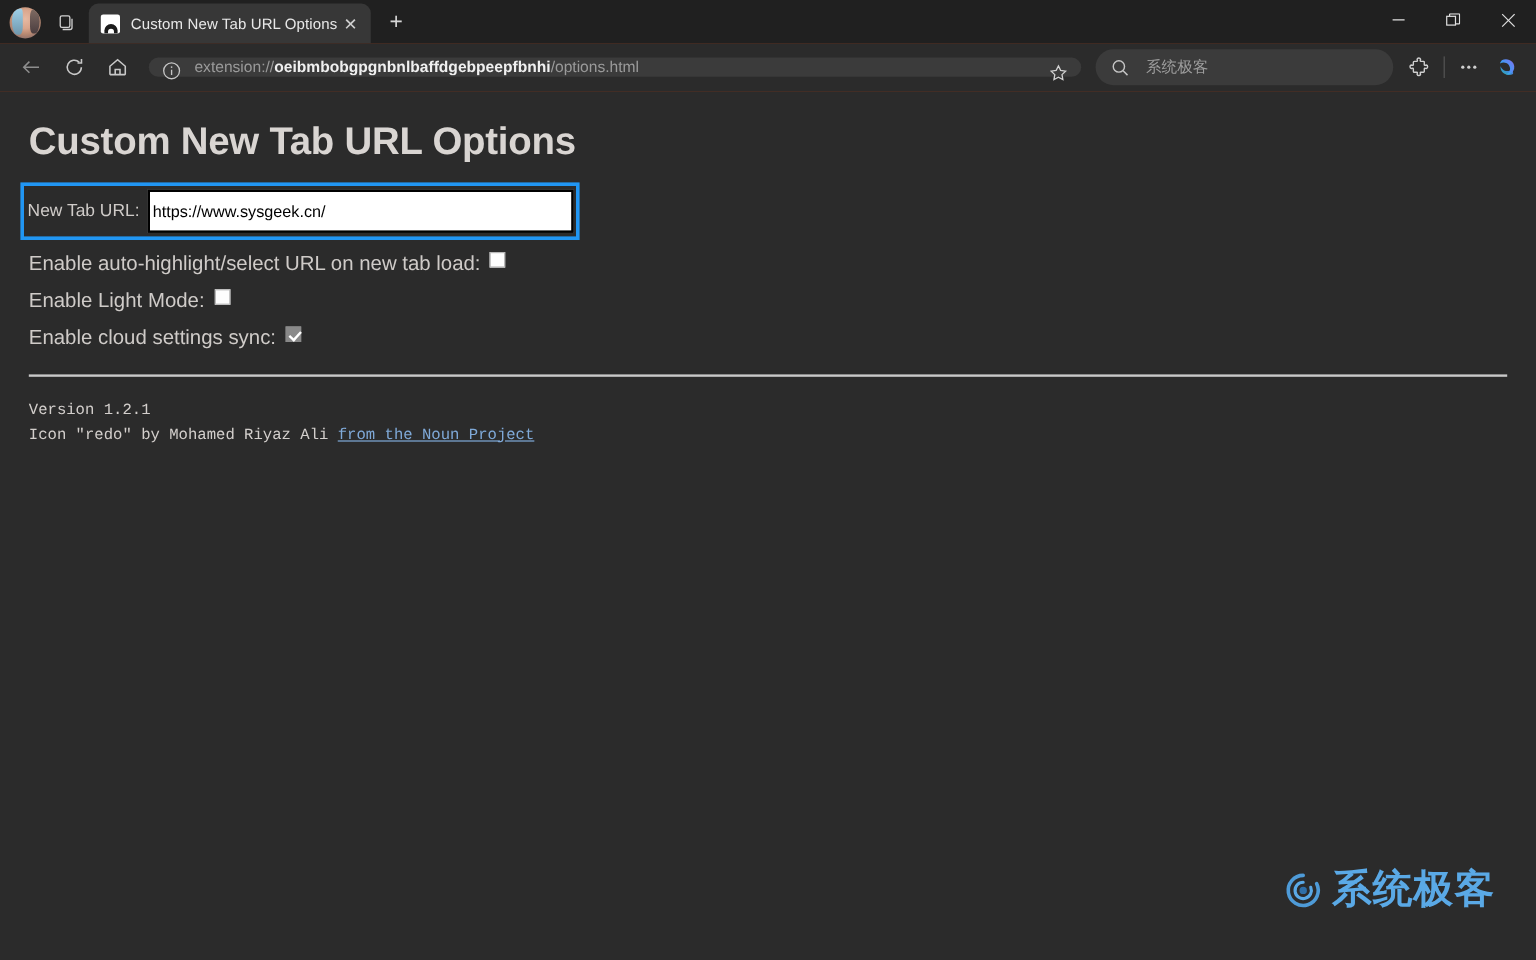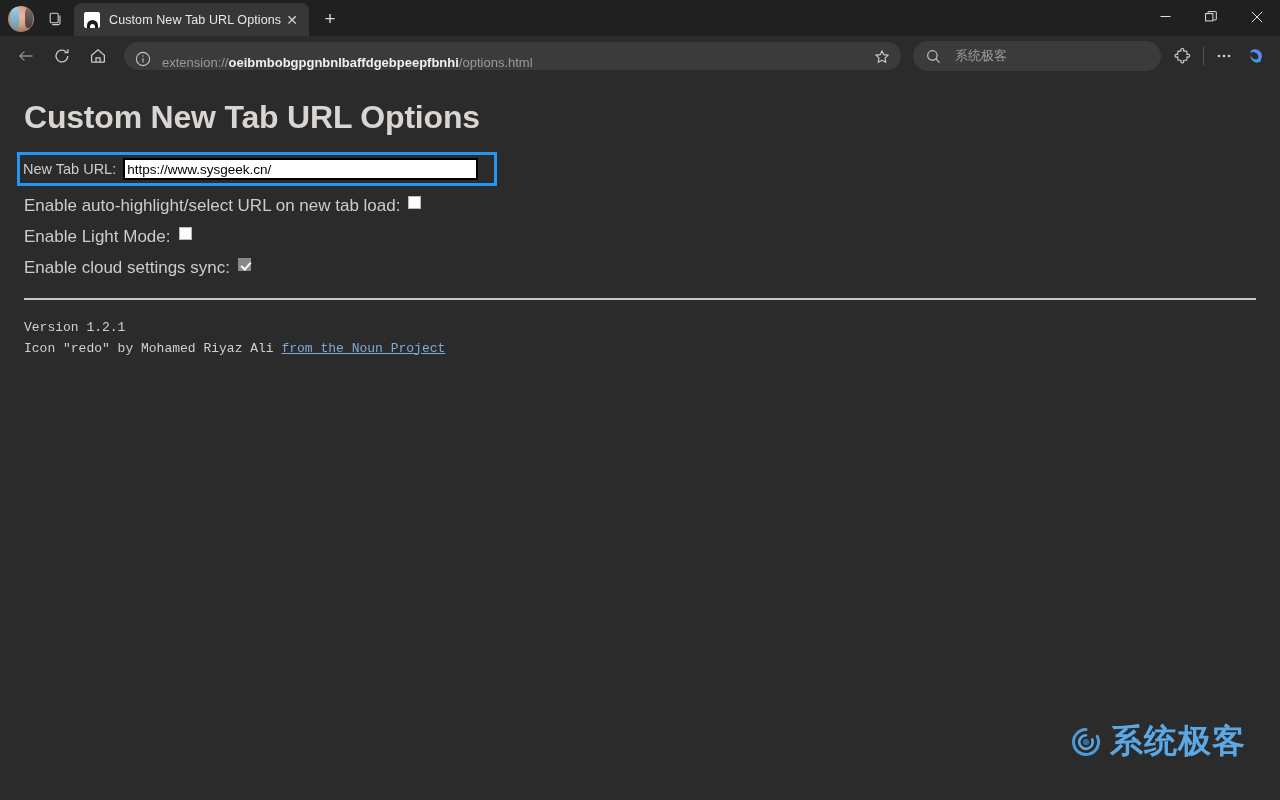--- a/index.html
+++ b/index.html
@@ -153,25 +153,25 @@
     display: flex; align-items: center; justify-content: center;
     border-radius: 5px;
     color: #c8c8c8;
     margin-right: 4px;
     flex: 0 0 32px;
   }
   .nav-btn.back { color: #8d8d8d; }
 
   .address-bar {
     flex: 0 1 983px;
-    height: 28px;
+    height: 16px;
     background: #3b3b3b;
     border-radius: 15px;
     display: flex;
-    align-items: flex-end;
+    align-items: flex-start;
     padding: 0 6px 0 8px;
     margin-left: 6px;
     min-width: 0;
   }
   .info-icon {
     width: 22px; height: 22px;
     display: flex; align-items: center; justify-content: center;
     color: #c5c5c5;
     flex: 0 0 22px;
   }
@@ -253,34 +253,34 @@
     color: #d9d5d2;
     letter-spacing: -0.2px;
     margin-bottom: 16px;
     line-height: 1.2;
   }
 
   .focus-row {
     display: inline-flex;
     align-items: center;
     border: 3px solid #2196f3;
-    padding: 3px 16px 3px 3px;
+    padding: 3px 2px 3px 3px;
     margin-left: -7px;
     margin-bottom: 10px;
     background: #2b2b2b;
   }
   .field-label {
     font-size: 14.5px;
     color: #cfcbc8;
     margin-right: 7px;
     white-space: nowrap;
   }
   .url-input {
     width: 355px;
-    height: 22px;
+    height: 36px;
     background: #ffffff;
     border: 1px solid #1a1a1a;
     outline: 2px solid #000;
     outline-offset: -2px;
     color: #000;
     font-family: "Liberation Sans", sans-serif;
     font-size: 13.5px;
     padding: 0 3px;
     line-height: 20px;
   }

